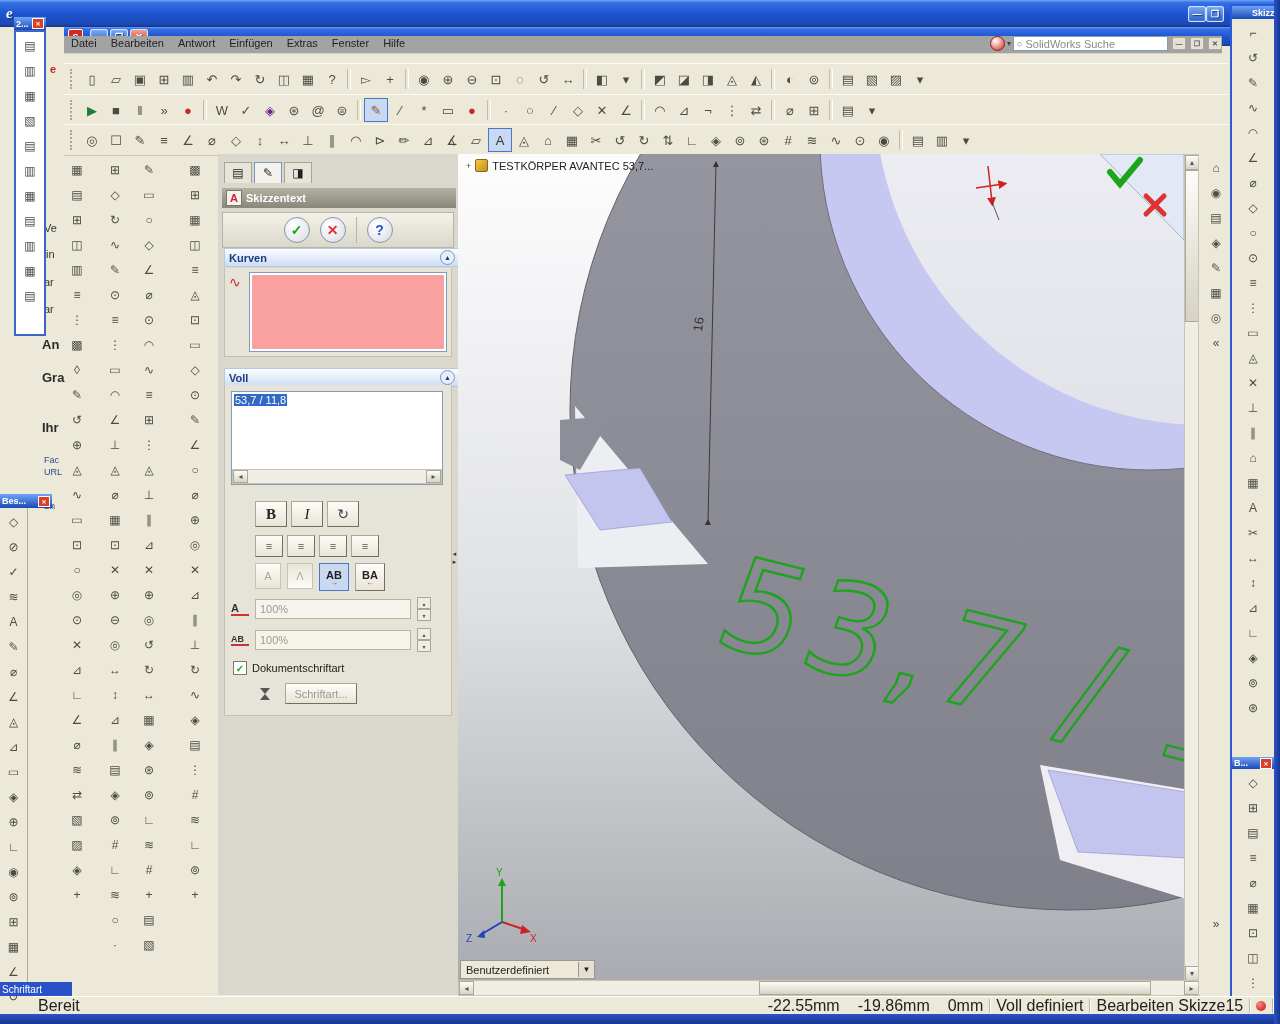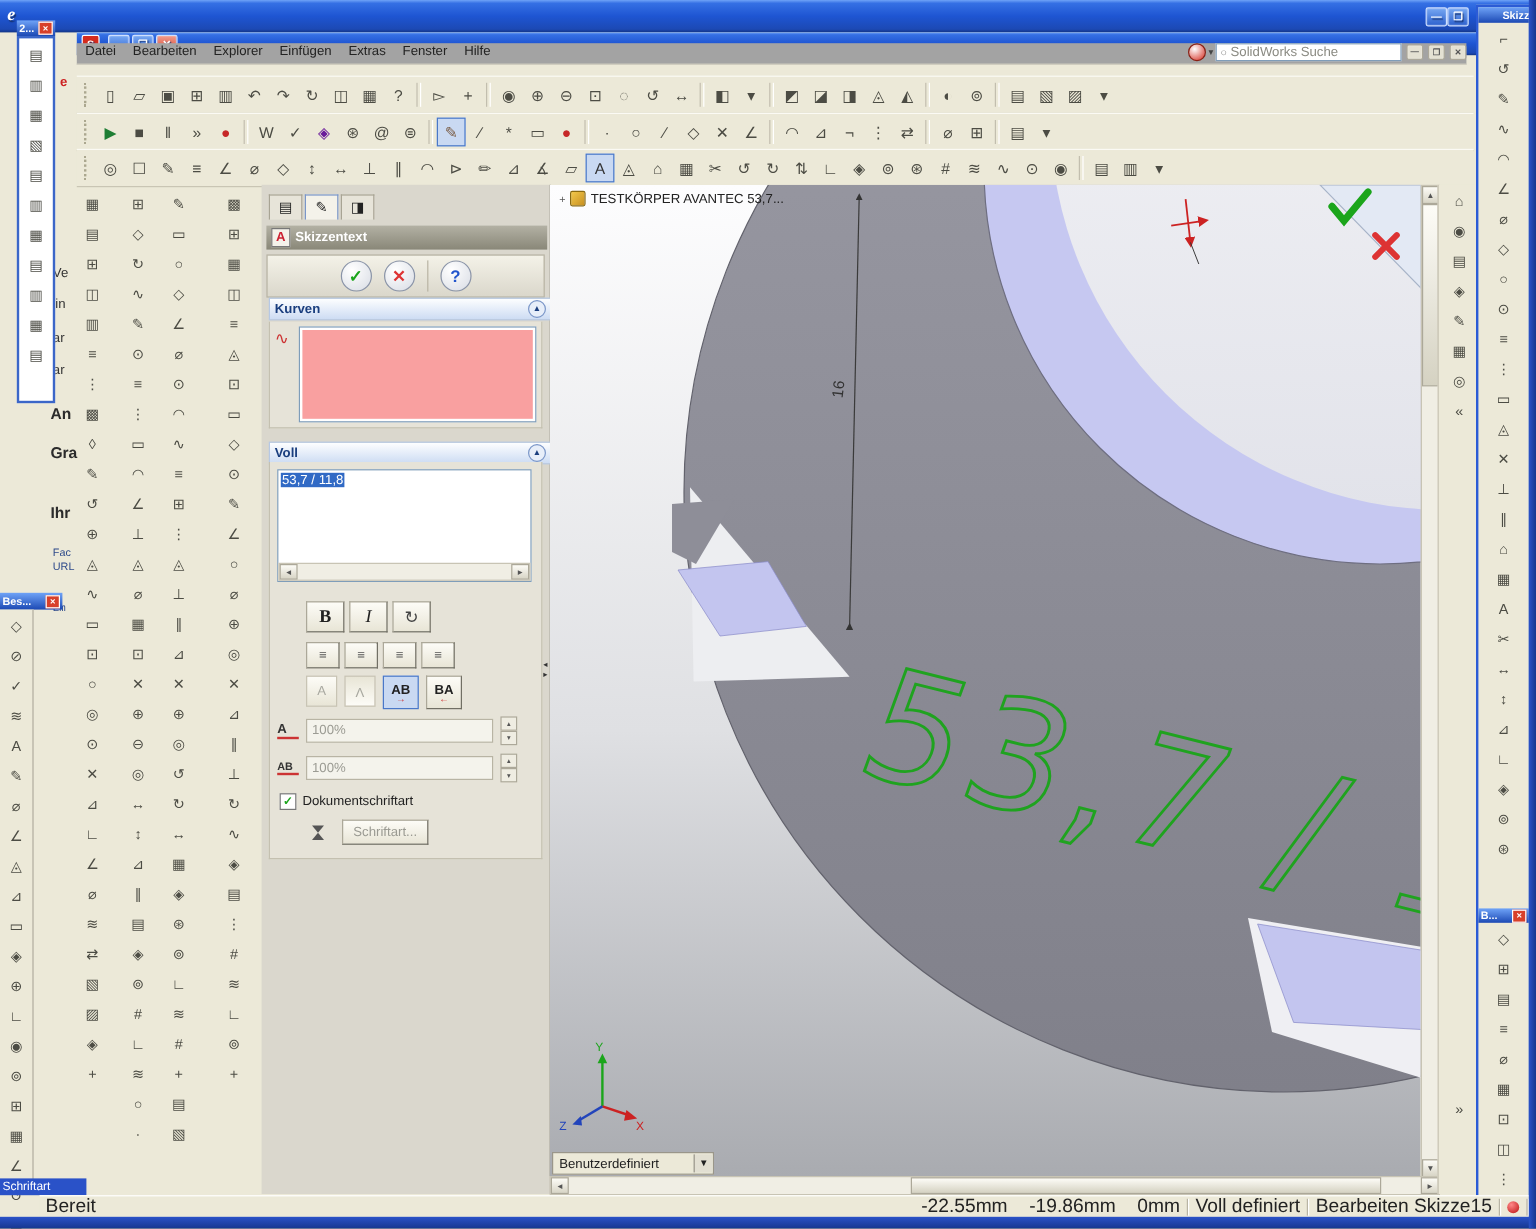--- a/index.html
+++ b/index.html
@@ -94,21 +94,21 @@
     <span style="width:13px;height:13px;background:#D42B1E;color:#fff;border:1px solid #fff;border-radius:2px;display:inline-flex;align-items:center;justify-content:center;font-size:9px;margin-right:5px;">S</span>
     <span class="winbtn">—</span>
     <span class="winbtn">❐</span>
     <span class="winbtn close">✕</span>
   </div>
 
   <div class="abs" id="menubar">
     <span style="display:flex;">
         <span class="menu-item">Datei</span>
         <span class="menu-item">Bearbeiten</span>
-        <span class="menu-item">Explorer</span>
+        <span class="menu-item">Antwort</span>
         <span class="menu-item">Einfügen</span>
         <span class="menu-item">Extras</span>
         <span class="menu-item">Fenster</span>
         <span class="menu-item">Hilfe</span>
       </span>
     <span style="margin-left:auto;display:flex;align-items:center;gap:2px;">
       <span style="width:13px;height:13px;border-radius:50%;background:radial-gradient(circle at 35% 30%,#fff,#D42B1E);border:1px solid #8a2015;"></span>
       <span style="font-size:8px;color:#444;">▾</span>
       <span class="inset" style="width:150px;height:13px;display:inline-flex;align-items:center;padding-left:3px;color:#8a8a82;">
         <span style="font-size:9px;margin-right:3px;color:#777;">○</span>

